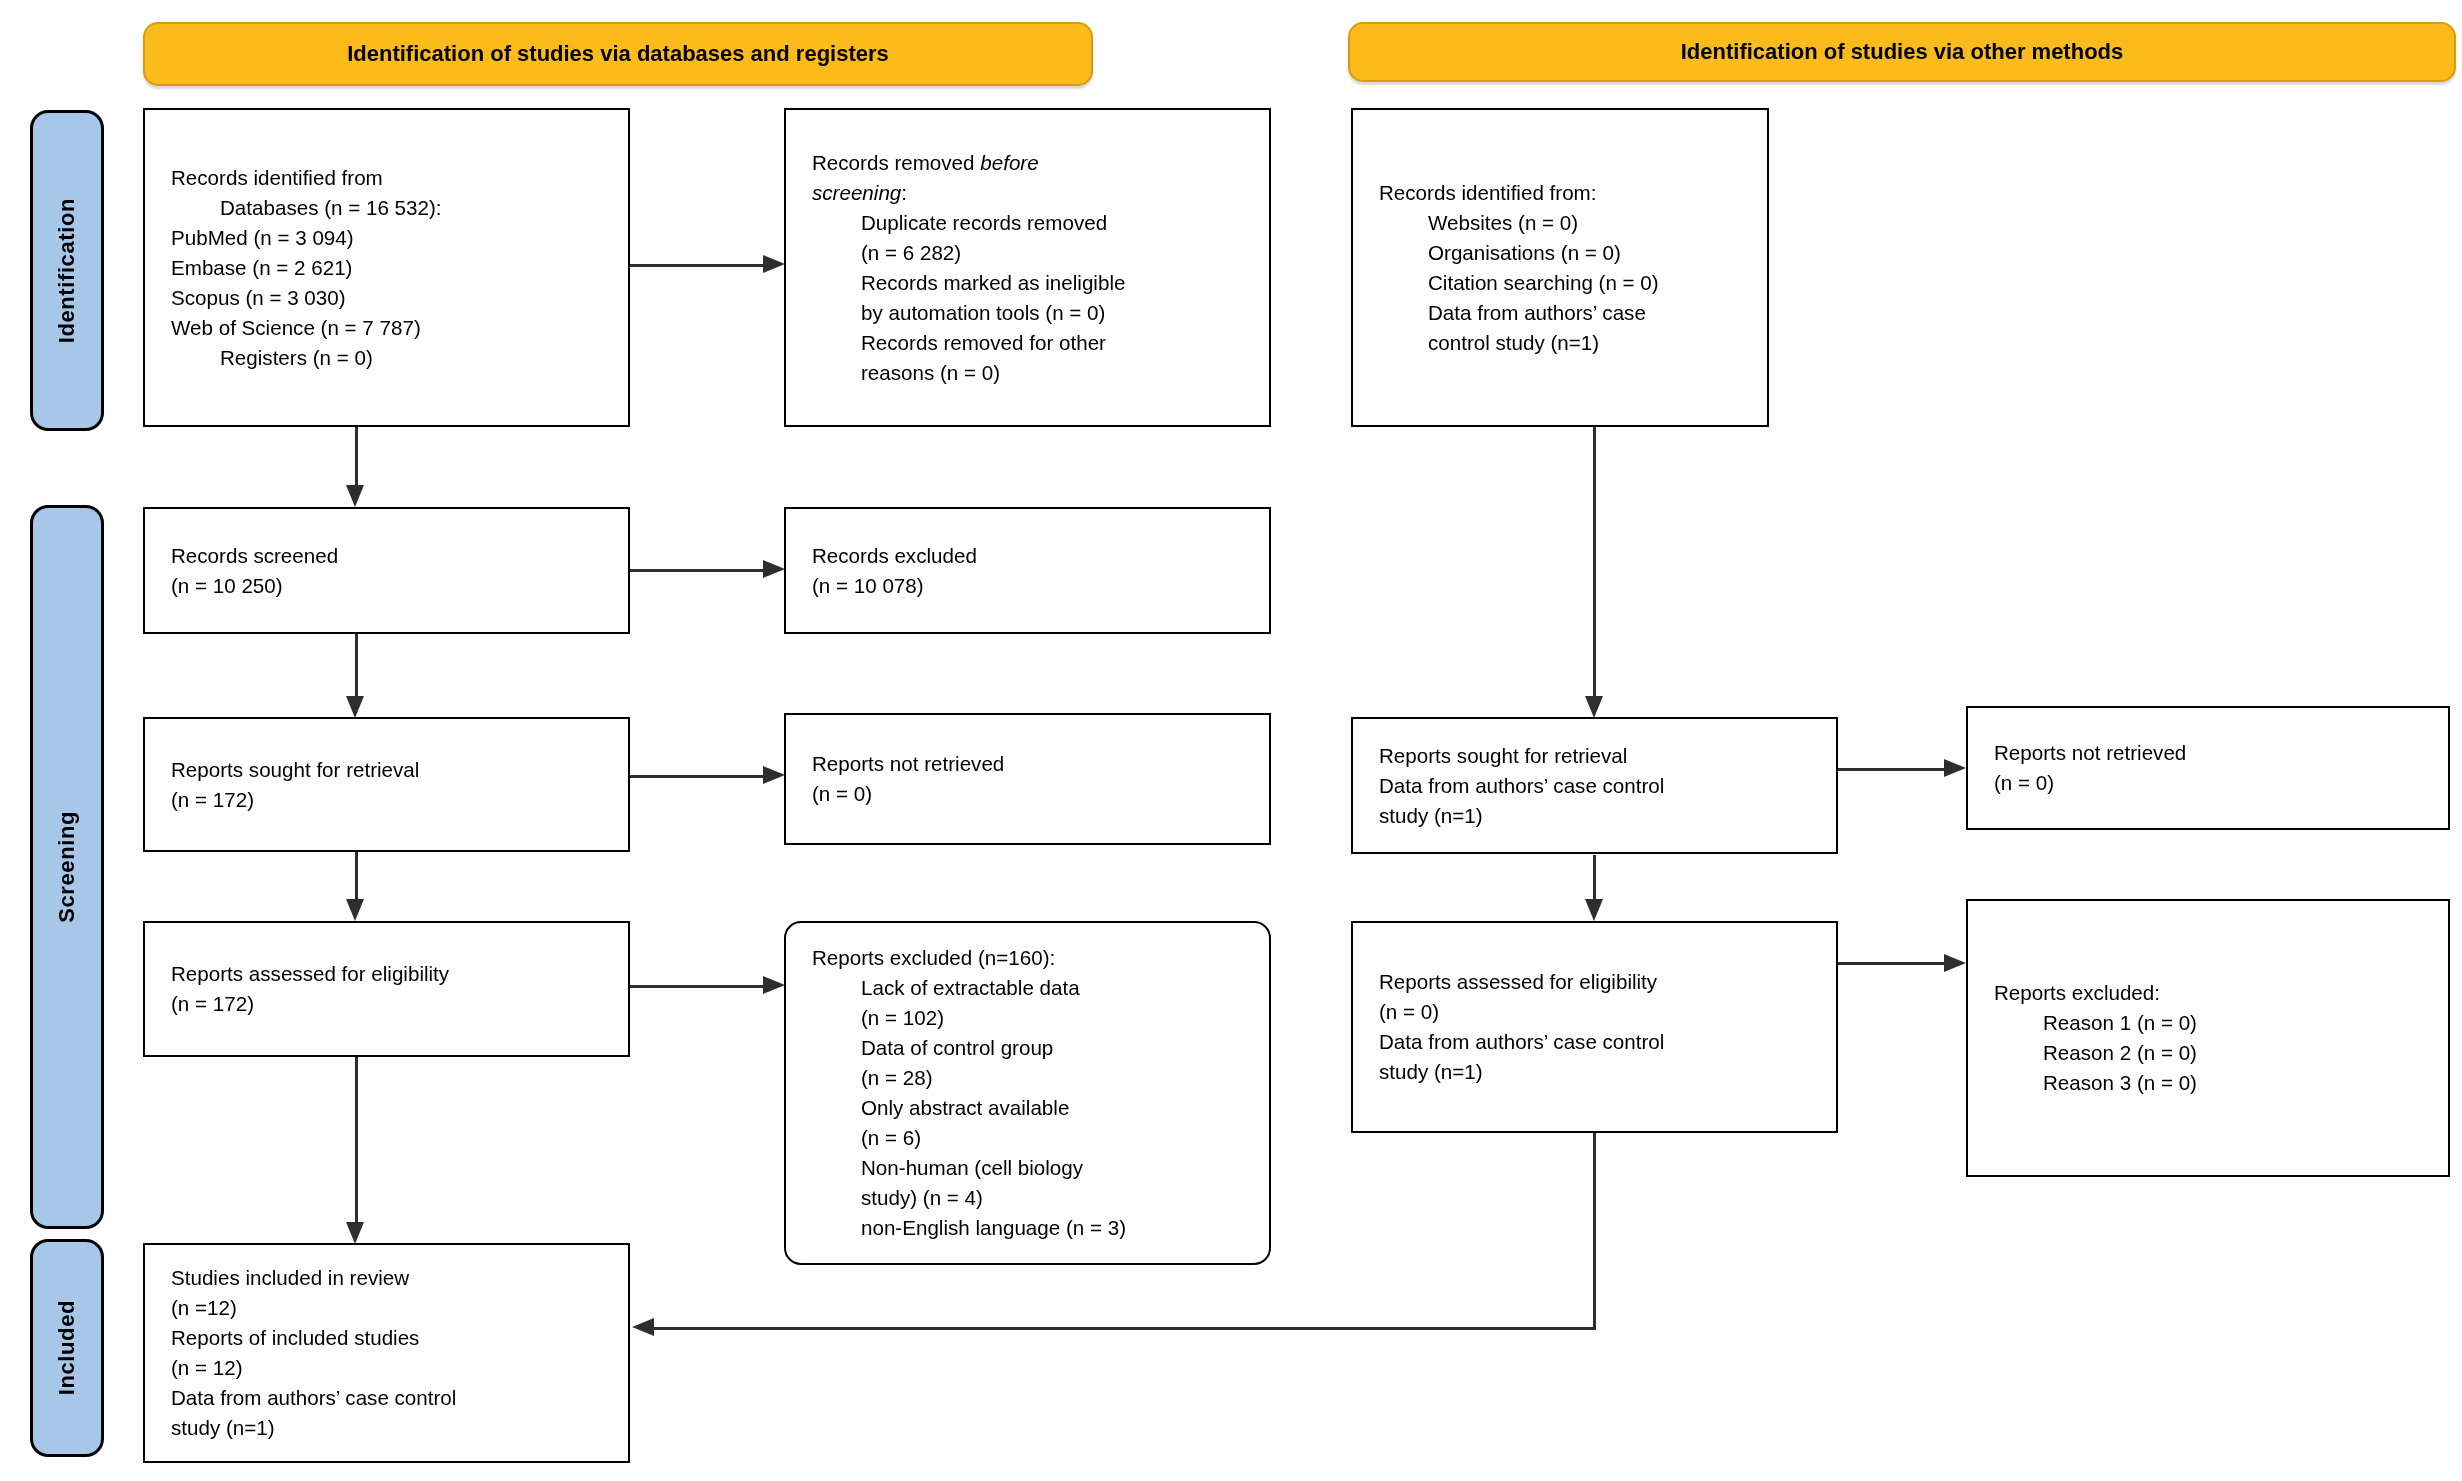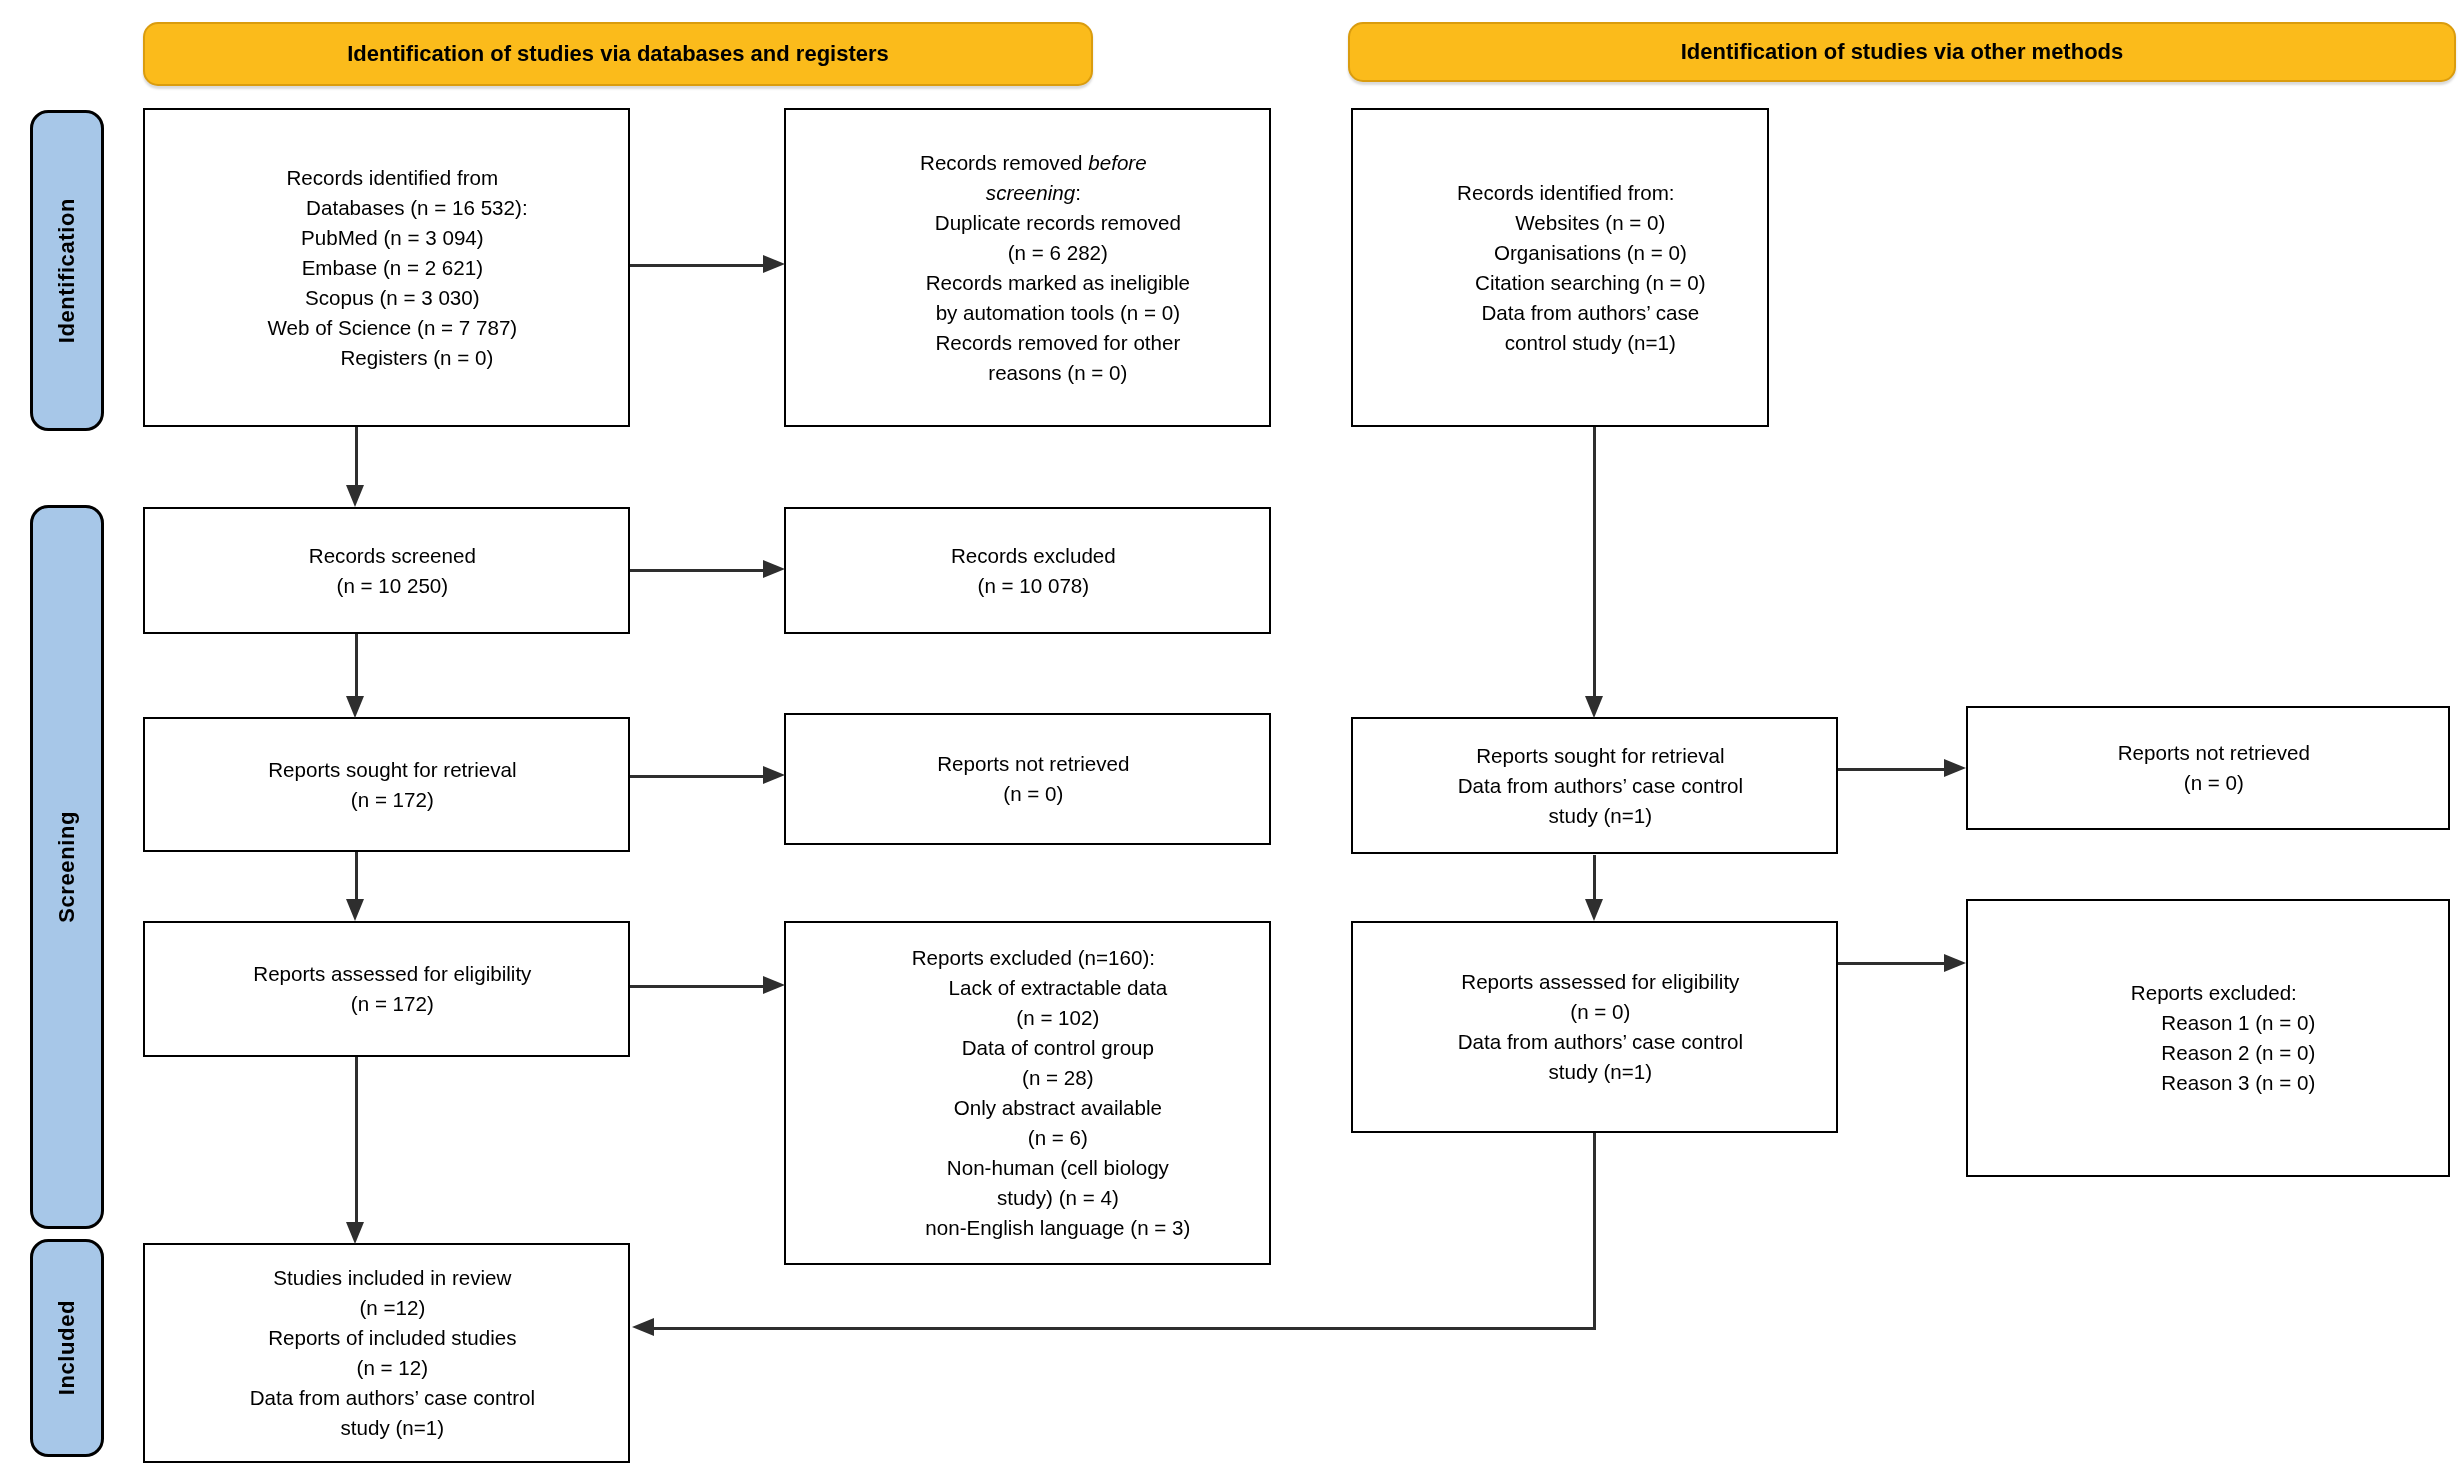--- a/index.html
+++ b/index.html
@@ -7,21 +7,21 @@
     --banner-border:#DA9C0E;
     --stage-fill:#A7C7E8;
     --stage-border:#000000;
     --box-border:#000000;
     --arrow:#2E2E2E;
     --text:#000000;
     --background:#FFFFFF;
   }
   html,body{margin:0;padding:0;background:var(--background);}
   body{font-family:"Liberation Sans", sans-serif;color:var(--text);}
-  .canvas{position:relative;width:2462px;height:1482px;background:var(--background);overflow:hidden;text-align:center;}
+  .canvas{position:relative;width:2462px;height:1482px;background:var(--background);overflow:hidden;}
 
   
   .banner{
     position:absolute;
     background:var(--banner-fill);
     border:2.3px solid var(--banner-border);
     border-radius:15px;
     display:flex;align-items:center;justify-content:center;
     font-size:22px;font-weight:bold;
     box-sizing:border-box;
@@ -68,21 +68,21 @@
   #box-db-identified{left:143px;top:108px;width:487px;height:319px;}
   #box-removed{left:784px;top:108px;width:487px;height:319px;}
   #box-other-identified{left:1351px;top:108px;width:418px;height:319px;}
   #box-screened{left:143px;top:507px;width:487px;height:127px;}
   #box-records-excluded{left:784px;top:507px;width:487px;height:127px;}
   #box-sought{left:143px;top:717px;width:487px;height:135px;}
   #box-not-retrieved{left:784px;top:713px;width:487px;height:132px;}
   #box-sought-other{left:1351px;top:717px;width:487px;height:137px;}
   #box-not-retrieved-other{left:1966px;top:706px;width:484px;height:124px;}
   #box-assessed{left:143px;top:921px;width:487px;height:136px;}
-  #box-excluded-160{left:784px;top:921px;width:487px;height:344px;}
+  #box-excluded-160{left:784px;top:921px;width:487px;height:344px;border-radius:17px;}
   #box-assessed-other{left:1351px;top:921px;width:487px;height:212px;}
   #box-reasons{left:1966px;top:899px;width:484px;height:278px;}
   #box-included{left:143px;top:1243px;width:487px;height:220px;}
 
   
   .vline,.hline{position:absolute;background:var(--arrow);}
   .vline{width:2.9px;}
   .hline{height:2.9px;}
   .head{position:absolute;width:0;height:0;}
   .head-r{border-top:9.7px solid transparent;border-bottom:9.7px solid transparent;border-left:22px solid var(--arrow);}

